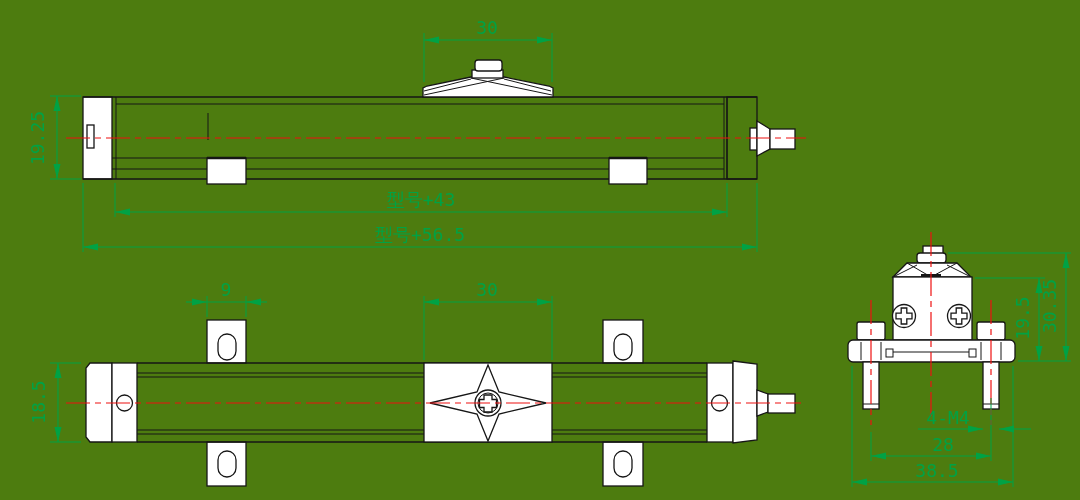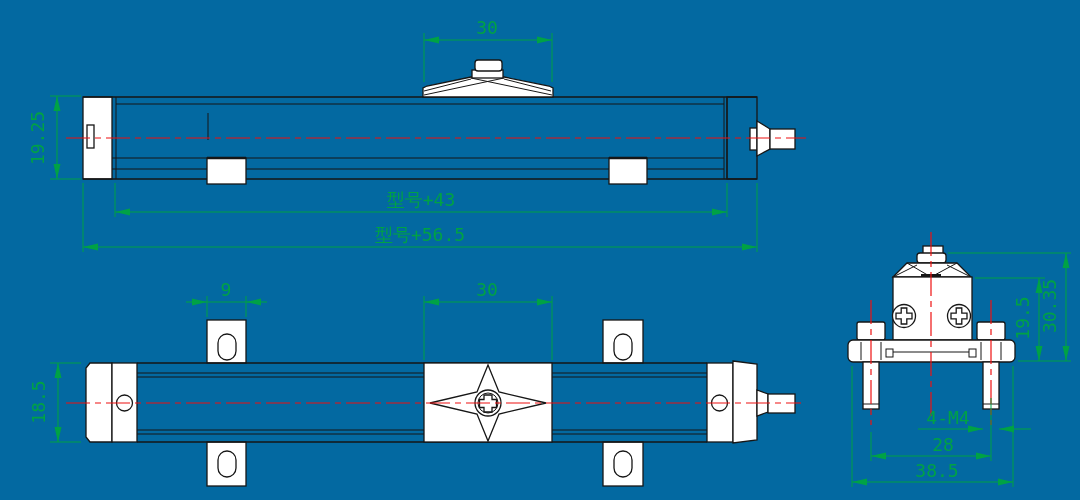--- a/index.html
+++ b/index.html
@@ -1,16 +1,16 @@
 <!DOCTYPE html>
 <html><head>
 <meta charset="utf-8">
 <style>
   html,body{margin:0;padding:0;background:#ffffff;}
-  .stage{position:relative;width:1080px;height:500px;background:#0369a1;overflow:hidden;
+  .stage{position:relative;width:1080px;height:500px;background:#4d7c0f;overflow:hidden;
          font-family:"DejaVu Sans Mono","Liberation Sans",sans-serif;}
   
   .o  {fill:none;stroke:#161616;stroke-width:1.3;}
   .of {fill:#ffffff;stroke:#161616;stroke-width:1.3;}
   .ot {fill:none;stroke:#161616;stroke-width:1;}
   .ob {fill:none;stroke:#161616;stroke-width:2.6;}
   .fk {fill:#161616;stroke:none;}
   .c  {fill:none;stroke:#ee1111;stroke-width:1.2;stroke-dasharray:24 5 6 5;}
   .d  {fill:none;stroke:#00a245;stroke-width:1.1;}
   .e  {fill:none;stroke:#00a245;stroke-width:1;}

